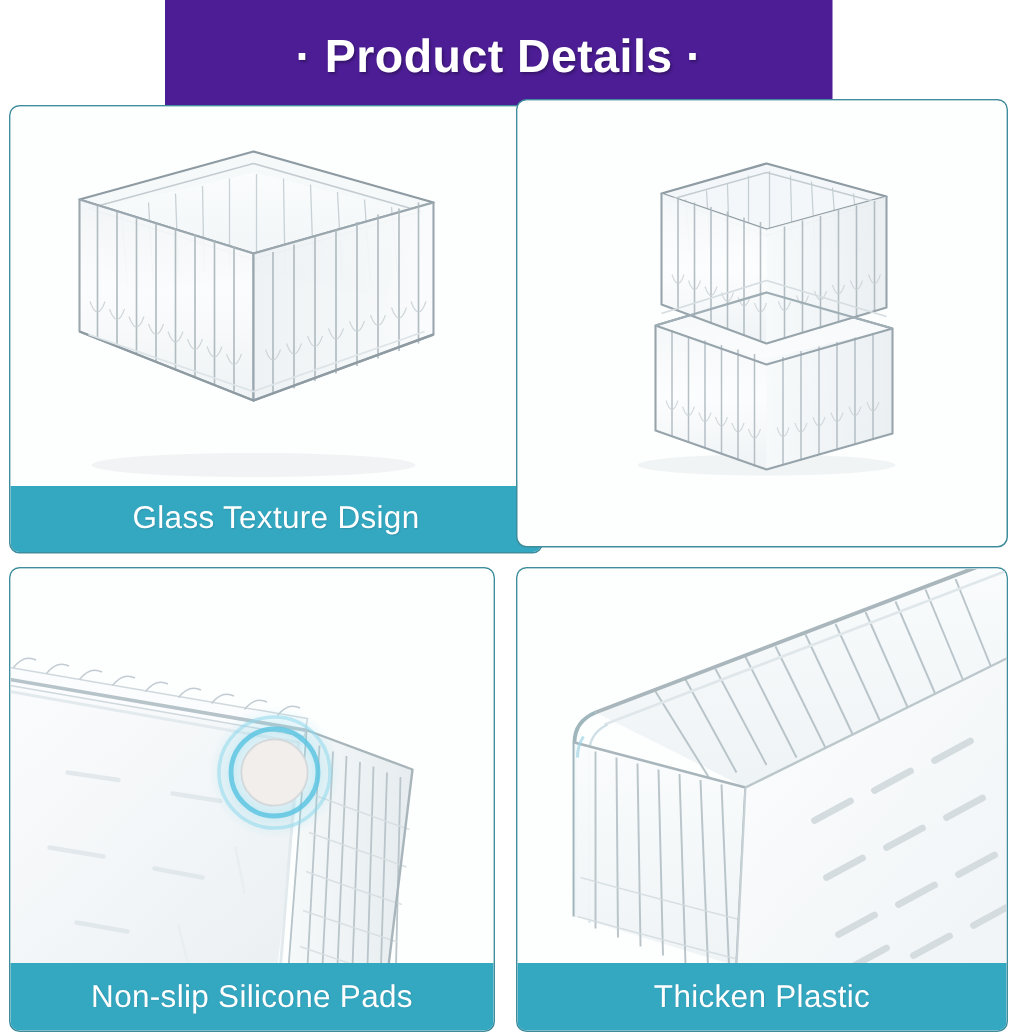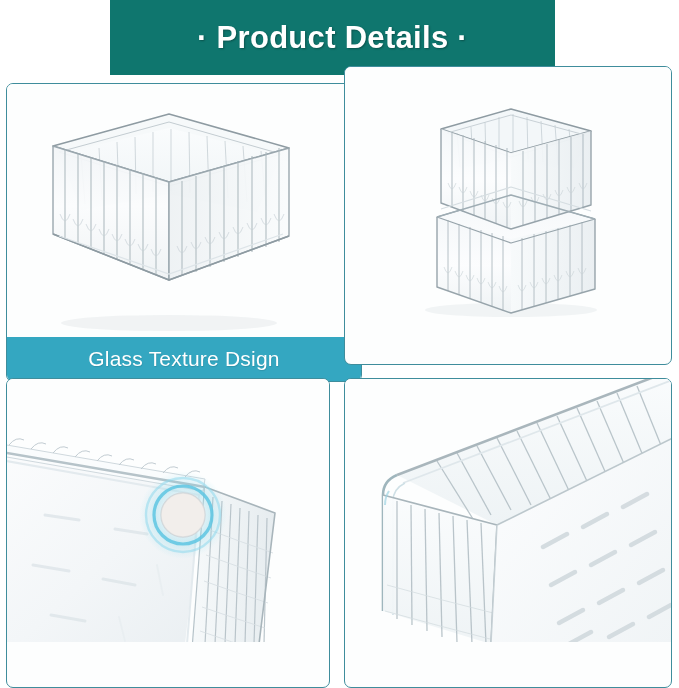--- a/index.html
+++ b/index.html
@@ -34,21 +34,21 @@
                 rgba(120,130,135,0.18) 45%,
                 rgba(255,255,255,0) 78%);
     filter: blur(2px);
   }
   .banner {
     position: absolute;
     left: 110px;
     top: 0;
     width: 445px;
     height: 75px;
-    background: #0f766e;
+    background: #4c1d95;
     display: flex;
     align-items: center;
     justify-content: center;
   }
   .banner-title {
     color: #ffffff;
     font-size: 31px;
     font-weight: bold;
     letter-spacing: 0.3px;
     text-shadow: 1px 1px 2px rgba(0,0,0,0.30);
@@ -64,21 +64,21 @@
     height: 622px;
   }
   .card {
     position: absolute;
     box-sizing: border-box;
     border: 1.6px solid #3f8d9c;
     border-radius: 7px;
     background: #fdfefe;
     overflow: hidden;
   }
-  .card.c1 { left: 6px;   top: 17px;   width: 356px; height: 299px; }
+  .card.c1 { left: 6px;   top: 4px;   width: 356px; height: 299px; }
   .card.c2 { left: 344px; top: 0px;   width: 328px; height: 299px; }
   .card.c3 { left: 6px;   top: 312px; width: 324px; height: 310px; }
   .card.c4 { left: 344px; top: 312px; width: 328px; height: 310px; }
 
   .photo {
     position: absolute;
     left: 0;
     top: 0;
     right: 0;
     bottom: 44px;
@@ -400,20 +400,23 @@
 
         <g>
           <circle cx="176" cy="136" r="44" fill="url(#padGlow)"></circle>
           <circle cx="176" cy="136" r="37" fill="none" stroke="#8fd9ec" stroke-width="2.4" opacity="0.55"></circle>
           <circle cx="176" cy="136" r="29" fill="none" stroke="#5ec6e2" stroke-width="3.2" opacity="0.85"></circle>
           <circle cx="176" cy="136" r="22" fill="#f4f2f0" stroke="#cfd6da" stroke-width="1.4"></circle>
           <circle cx="176" cy="136" r="22" fill="#efe9e6" opacity="0.5"></circle>
         </g>
       </svg>
     </div>
+    <div class="caption">
+      <span class="caption-text">Non-slip Silicone Pads</span>
+    </div>
   </div>
 
   <div class="card c4">
     <div class="photo">
       <svg width="328" height="265" viewBox="0 0 328 265">
         <defs>
           <linearGradient id="g4wall" x1="0" y1="0" x2="0" y2="1">
             <stop offset="0%" stop-color="#fafcfd"></stop>
             <stop offset="100%" stop-color="#eef3f5"></stop>
           </linearGradient>
@@ -476,15 +479,18 @@
           <line x1="224" y1="265" x2="246" y2="253"></line>
           <line x1="264" y1="258" x2="288" y2="245"></line>
           <line x1="304" y1="238" x2="326" y2="226"></line>
         </g>
 
         <path d="M152 146 L146 265" fill="none" stroke="#c6d0d5" stroke-width="1.4"></path>
 
         <path d="M44 112 q-4 6 -4 14" fill="none" stroke="#9fd4e2" stroke-width="2" opacity="0.7"></path>
       </svg>
     </div>
+    <div class="caption">
+      <span class="caption-text">Thicken Plastic</span>
+    </div>
   </div>
 
 </div>
 
 </body></html>

